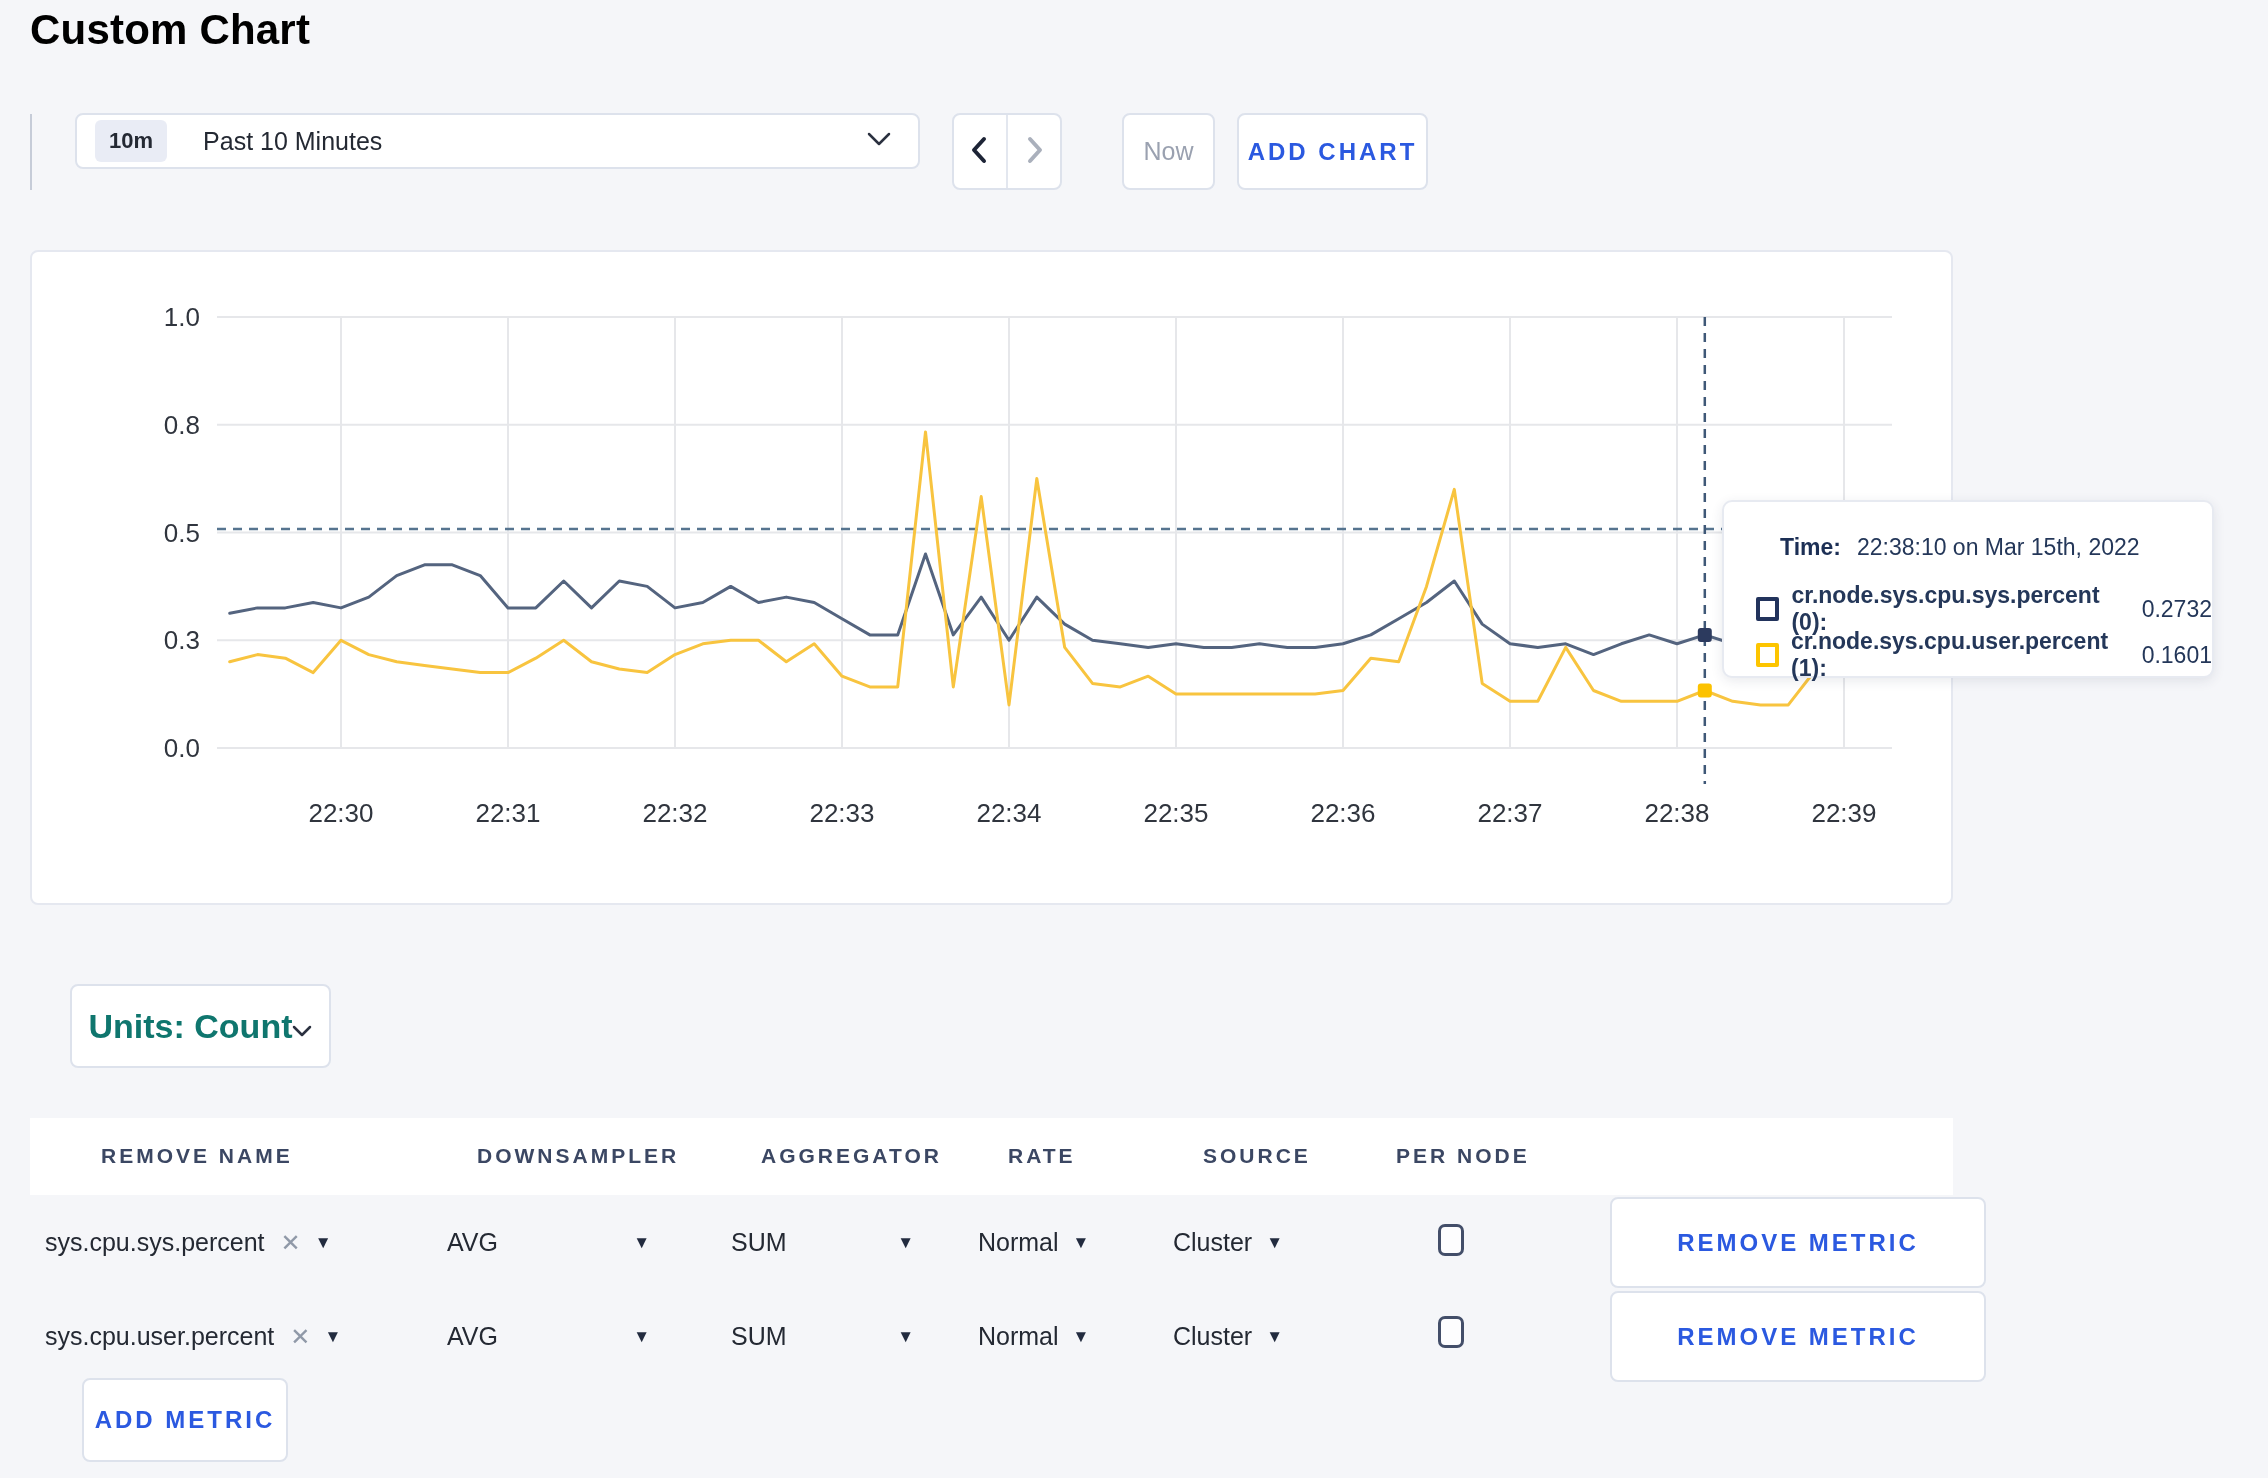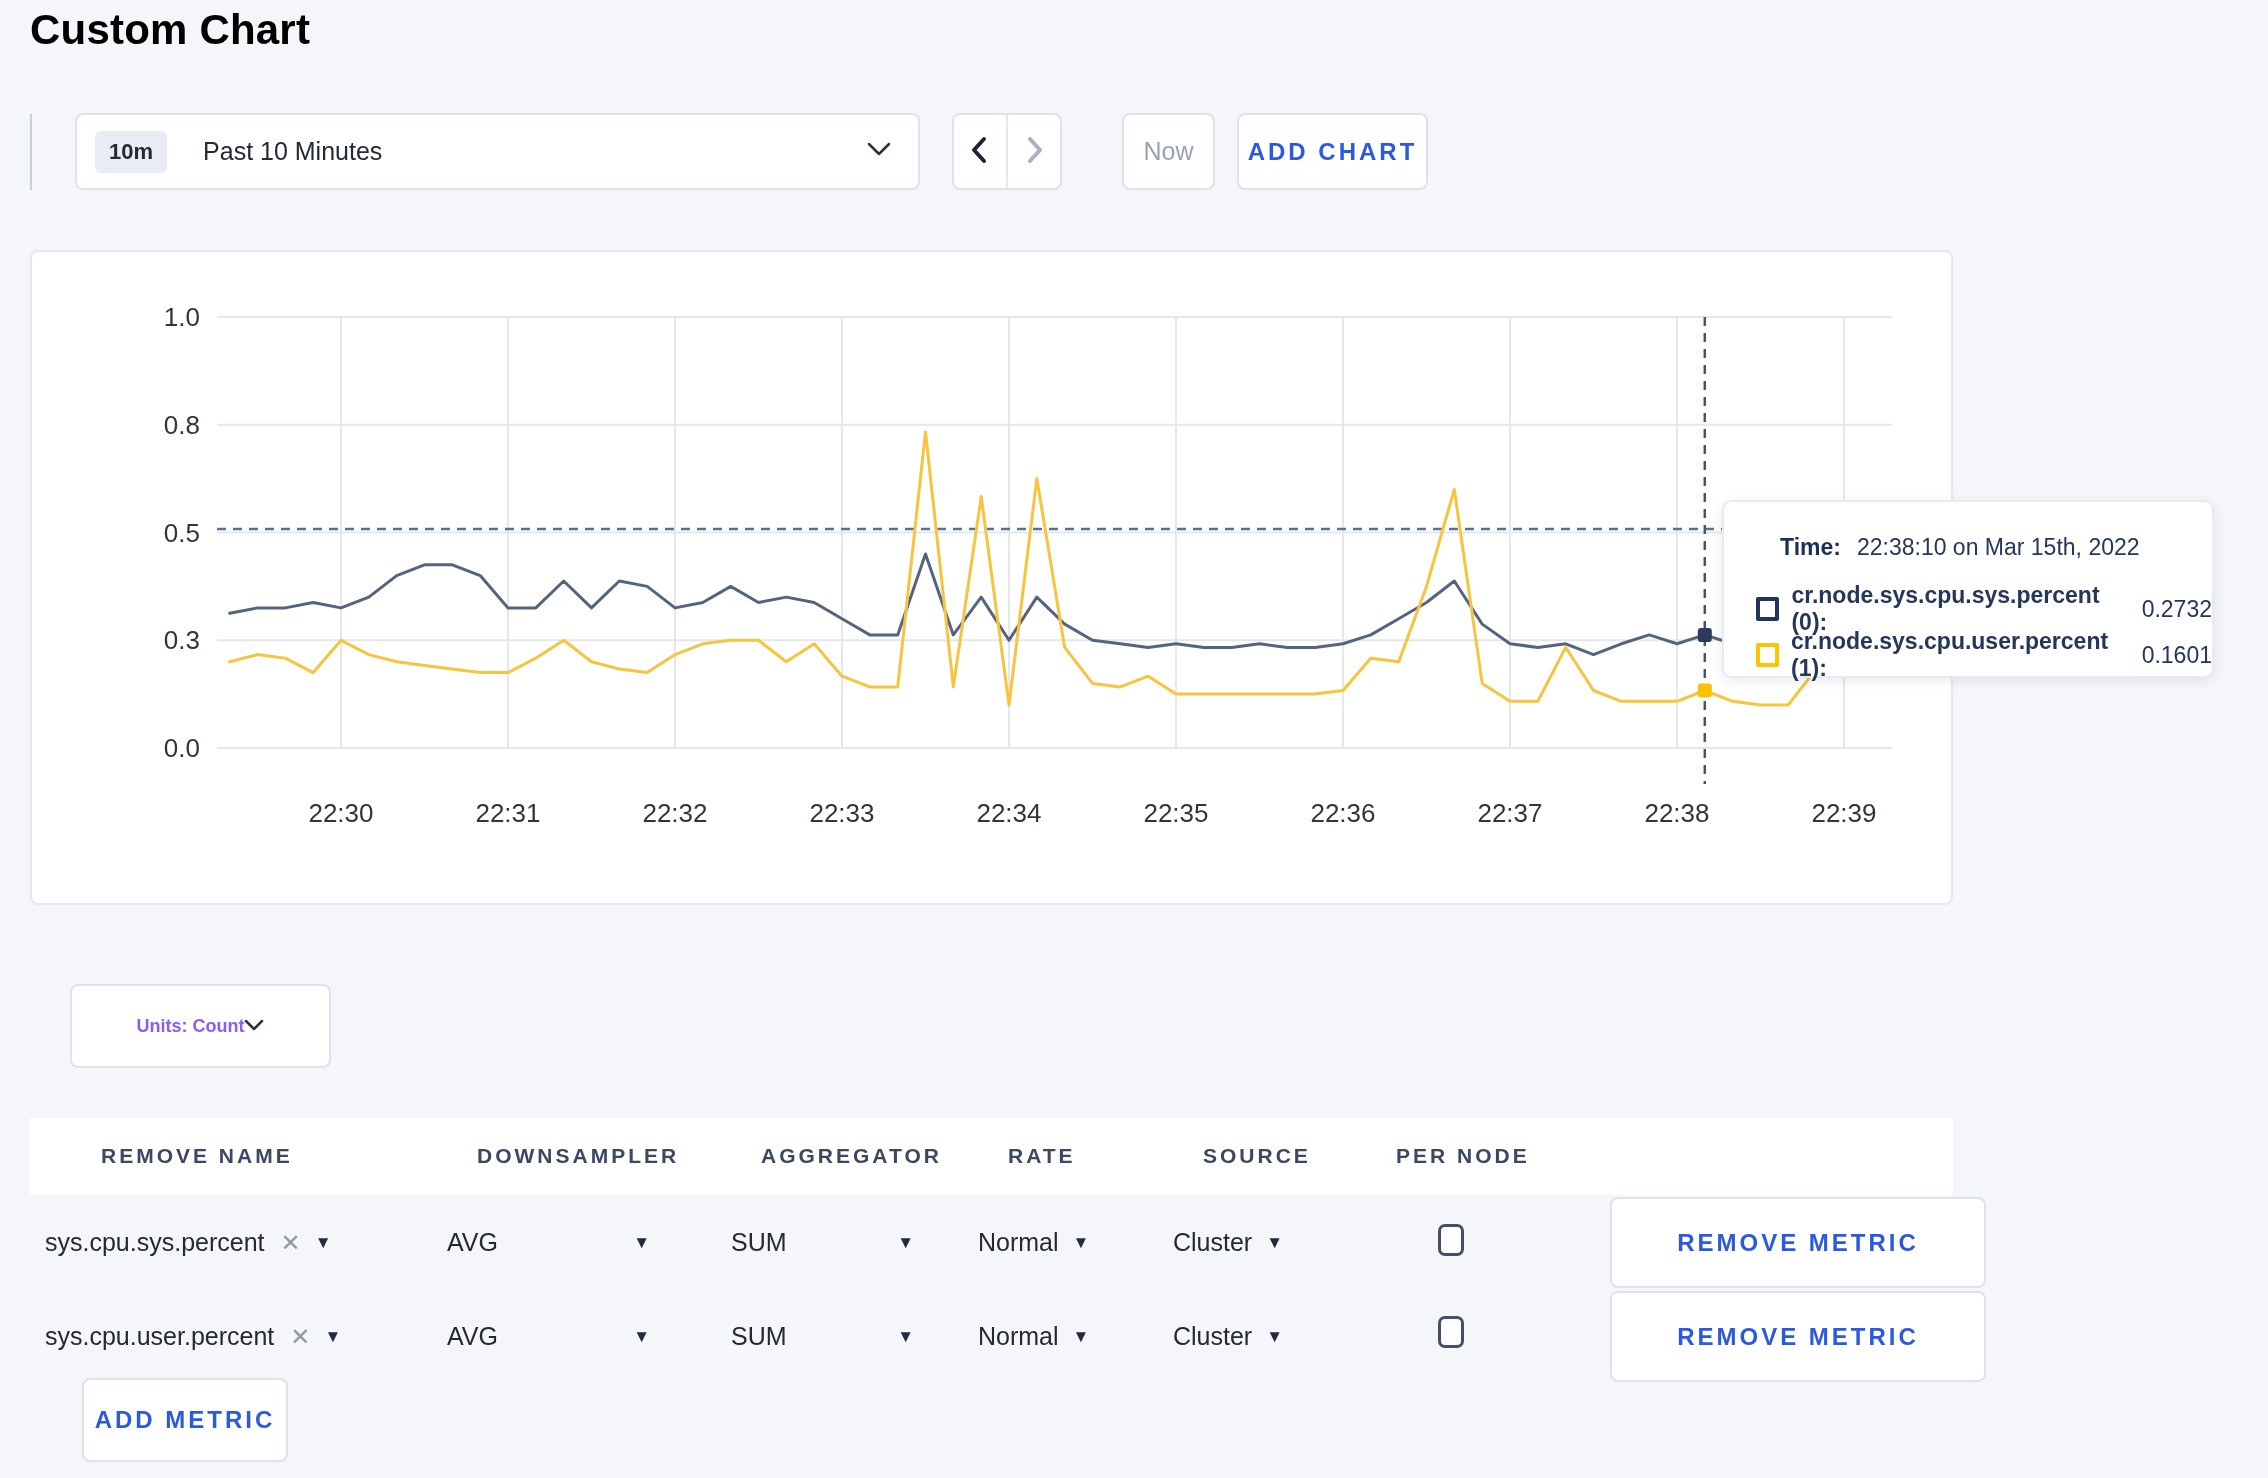--- a/index.html
+++ b/index.html
@@ -5,21 +5,21 @@
   html,body{margin:0;padding:0;background:#e9eaee;}
   .page{position:relative;width:2268px;height:1478px;background:#f5f6f9;
         font-family:"Liberation Sans",sans-serif;color:#272c35;overflow:hidden;}
   .abs{position:absolute;}
 
   
   .page-title{left:30px;top:6px;font-size:42px;font-weight:600;color:#000000;letter-spacing:.2px;}
 
   
   .ctrl-divider{left:30px;top:114px;width:2px;height:76px;background:#c6ccd8;}
-  .time-selector{left:75px;top:113px;width:845px;height:77px;background:#fff;border:2px solid #dde2ec;
+  .time-selector{left:75px;top:113px;width:845px;height:56px;background:#fff;border:2px solid #dde2ec;
                  border-radius:8px;box-sizing:border-box;display:flex;align-items:center;cursor:pointer;}
   .ts-badge{margin-left:18px;background:#e9ecf5;border-radius:6px;padding:8px 14px;
             font-size:22px;font-weight:700;color:#242933;}
   .ts-label{margin-left:36px;font-size:25px;font-weight:500;color:#242933;flex:1;}
   .ts-chev{margin-right:26px;}
 
   .nav-box{left:952px;top:113px;width:110px;height:77px;background:#fff;border:2px solid #dde2ec;
            border-radius:8px;box-sizing:border-box;display:flex;}
   .nav-half{flex:1;display:flex;align-items:center;justify-content:center;cursor:pointer;}
   .nav-half + .nav-half{border-left:2px solid #e3e7ef;}
@@ -43,21 +43,21 @@
            z-index:5;font-size:23px;color:#243759;}
   .tt-time{position:absolute;left:56px;top:32px;display:flex;}
   .tt-time-label{font-weight:700;color:#1c2f55;margin-right:16px;}
   .tt-row{position:absolute;left:32px;display:flex;align-items:center;}
   .tt-row1{top:80px;} .tt-row2{top:126px;}
   .tt-square{width:16px;height:16px;border:4px solid var(--c);border-radius:2px;margin-right:12px;background:#fff;}
   .tt-label{font-weight:700;}
   .tt-val{margin-left:12px;}
 
   
-  .units-box{left:30px;top:984px;width:261px;height:84px;font-size:18px;font-weight:700;color:#8b5cf6;
+  .units-box{left:30px;top:984px;width:261px;height:84px;font-size:34px;font-weight:700;color:#0f766e;
              }
   .remove-chart-btn{left:308px;top:984px;width:363px;height:84px;}
 
   
   .table-header{left:30px;top:1118px;width:1923px;height:77px;background:#fff;}
   .th{position:absolute;top:26px;font-size:21px;font-weight:600;letter-spacing:3px;color:#3b4763;}
   .row-text{font-size:25px;color:#242933;}
   .caret{font-size:17px;color:#222b3f;margin-left:14px;cursor:pointer;}
   .clear-x{font-size:24px;color:#9099a8;margin-left:16px;cursor:pointer;}
   .cell{position:absolute;display:flex;align-items:center;height:91px;}

